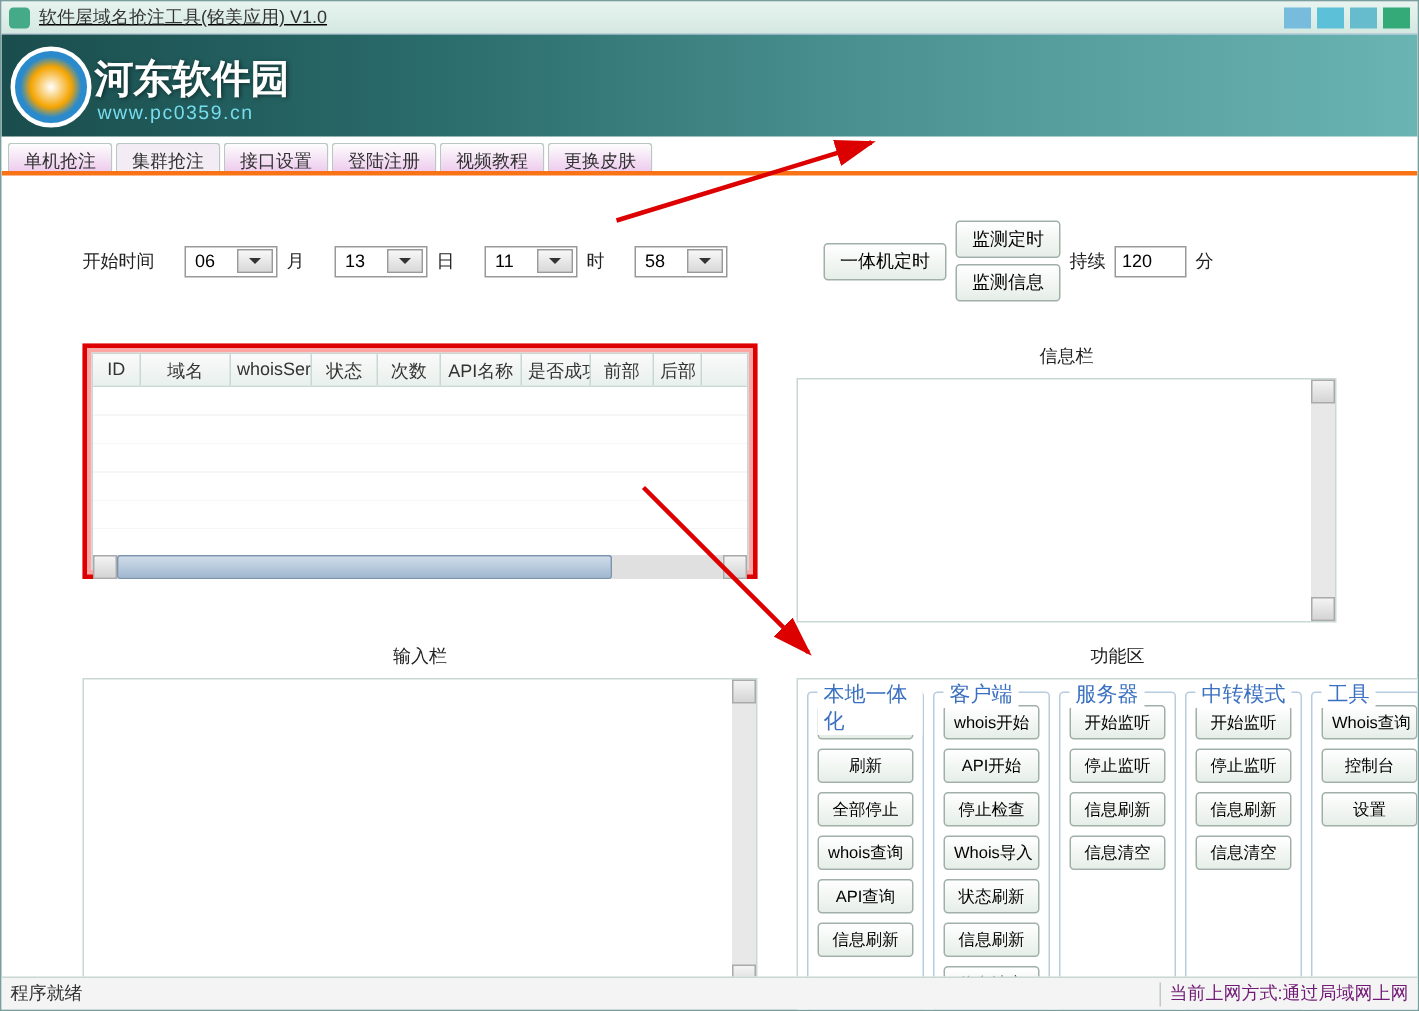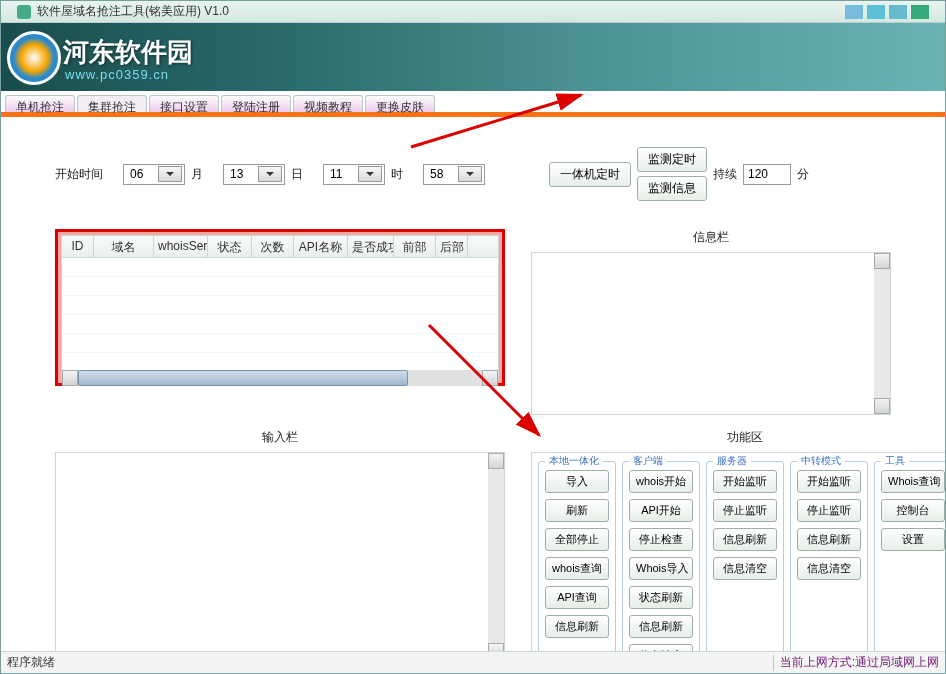--- a/index.html
+++ b/index.html
@@ -1,32 +1,32 @@
 <!DOCTYPE html>
 <html><head>
 <meta charset="utf-8">
 <style>
 * { box-sizing: border-box; margin: 0; padding: 0; font-family: "Microsoft YaHei", SimSun, Arial, sans-serif; font-size: 12px; }
 body { background: #fff; width: 946px; height: 674px; overflow: hidden; position: relative; border: 1px solid #7a9e9e; }
-.titlebar { height: 22px; background: linear-gradient(#e8f4f0, #d4e8e0); display: flex; align-items: center; padding: 0 16px; border-bottom: 1px solid #bcd; }
+.titlebar { height: 22px; background: linear-gradient(#e8f4f0, #d4e8e0); display: flex; align-items: center; padding: 0 5px; border-bottom: 1px solid #bcd; text-decoration: underline; }
 .titlebar .icon { width: 14px; height: 14px; background: #4a8; border-radius: 3px; margin-right: 6px; }
 .titlebar .title-text { flex: 1; color: #333; }
 .titlebar .win-icons { display: flex; gap: 4px; }
 .titlebar .win-icons span { width: 18px; height: 14px; display: inline-block; }
 .win-icons .wi1 { background: #7bd; }
 .win-icons .wi2 { background: #5cc0d8; }
 .win-icons .wi3 { background: #6bc; }
 .win-icons .wi4 { background: #3a7; }
 
 .banner { height: 68px; background: linear-gradient(90deg, #1a4d4d 0%, #2a6b6b 30%, #4a9090 60%, #6bb4b4 100%); position: relative; overflow: hidden; }
 .banner .logo-circle { position: absolute; left: 6px; top: 8px; width: 54px; height: 54px; border-radius: 50%; background: radial-gradient(#fff, #f4a400 40%, #2a8acc 60%); border: 3px solid #fff; }
 .banner .logo-text { position: absolute; left: 62px; top: 12px; font-size: 26px; font-weight: bold; color: #fff; text-shadow: 1px 1px 3px rgba(0,0,0,.5); }
 .banner .logo-url { position: absolute; left: 64px; top: 44px; font-size: 13px; color: #7de; letter-spacing: 1px; }
 
-.tabbar { height: 26px; background: #fff; padding: 4px 4px 0; display: flex; gap: 2px; border-bottom: 5px solid #f97316; }
+.tabbar { height: 26px; background: #fff; padding: 4px 4px 0; display: flex; gap: 2px; border-bottom: 3px solid #f97316; }
 .tab { padding: 3px 10px; border: 1px solid #b8c8c0; border-bottom: none; background: linear-gradient(#fdfdfd, #ece); border-radius: 3px 3px 0 0; cursor: default; color: #333; }
 .tab.selected { background: #f4ecf4; }
 
 .content { padding: 30px 54px 8px; position: relative; }
 
 .timerow { display: flex; align-items: center; gap: 6px; margin-bottom: 28px; }
 .timerow label { color: #222; }
 .sel { border: 1px solid #999; height: 21px; display: inline-flex; align-items: center; padding: 0 2px 0 6px; background: #fff; }
 .sel span { min-width: 24px; }
 .sel .arrow { width: 16px; height: 16px; background: linear-gradient(#f8f8f8,#d8d8d8); border: 1px solid #999; display: inline-flex; align-items: center; justify-content: center; margin-left: 4px; }
@@ -55,21 +55,21 @@
 .vscroll { width: 16px; background: #e8e8e8; display: flex; flex-direction: column; }
 .vscroll .sbtn { height: 16px; background: linear-gradient(#f4f4f4,#d4d4d4); border: 1px solid #aaa; }
 .vscroll .track { flex: 1; }
 
 .lower { display: flex; gap: 26px; margin-top: 14px; }
 .inputbox { border: 1px solid #c9d8d4; height: 208px; background: #fff; display: flex; }
 .inputbox .inner { flex: 1; }
 
 .funcbox { border: 1px solid #c9d8d4; padding: 8px 6px 6px; display: flex; gap: 6px; background: #fff; min-height: 208px; }
 .fgroup { border: 1px solid #b8cce0; border-radius: 3px; padding: 8px 6px 6px; position: relative; display: flex; flex-direction: column; gap: 6px; align-items: center; }
-.fgroup .legend { position: absolute; top: -8px; left: 6px; background: #fff; padding: 0 4px; color: #3a70c0; font-size: 10px; }
+.fgroup .legend { position: absolute; top: -8px; left: 6px; background: #fff; padding: 0 4px; color: #3a70c0; font-size: 14px; }
 .fbtn { border: 1px solid #a0b0a8; background: linear-gradient(#fff,#e6eee8); padding: 3px 6px; border-radius: 3px; width: 64px; text-align: center; cursor: default; white-space: nowrap; font-size: 11px; }
 
 .statusbar { position: absolute; bottom: 0; left: 0; right: 0; height: 22px; background: #f4f4f4; border-top: 1px solid #c9d8d4; display: flex; align-items: center; padding: 0 6px; }
 .statusbar .s-left { flex: 1; color: #333; }
 .statusbar .s-right { color: #701a75; }
 .statusbar .sep { border-left: 1px solid #c0c8c4; height: 16px; margin: 0 6px; }
 
 .arrow-svg { position: absolute; pointer-events: none; }
 </style>
 </head>

